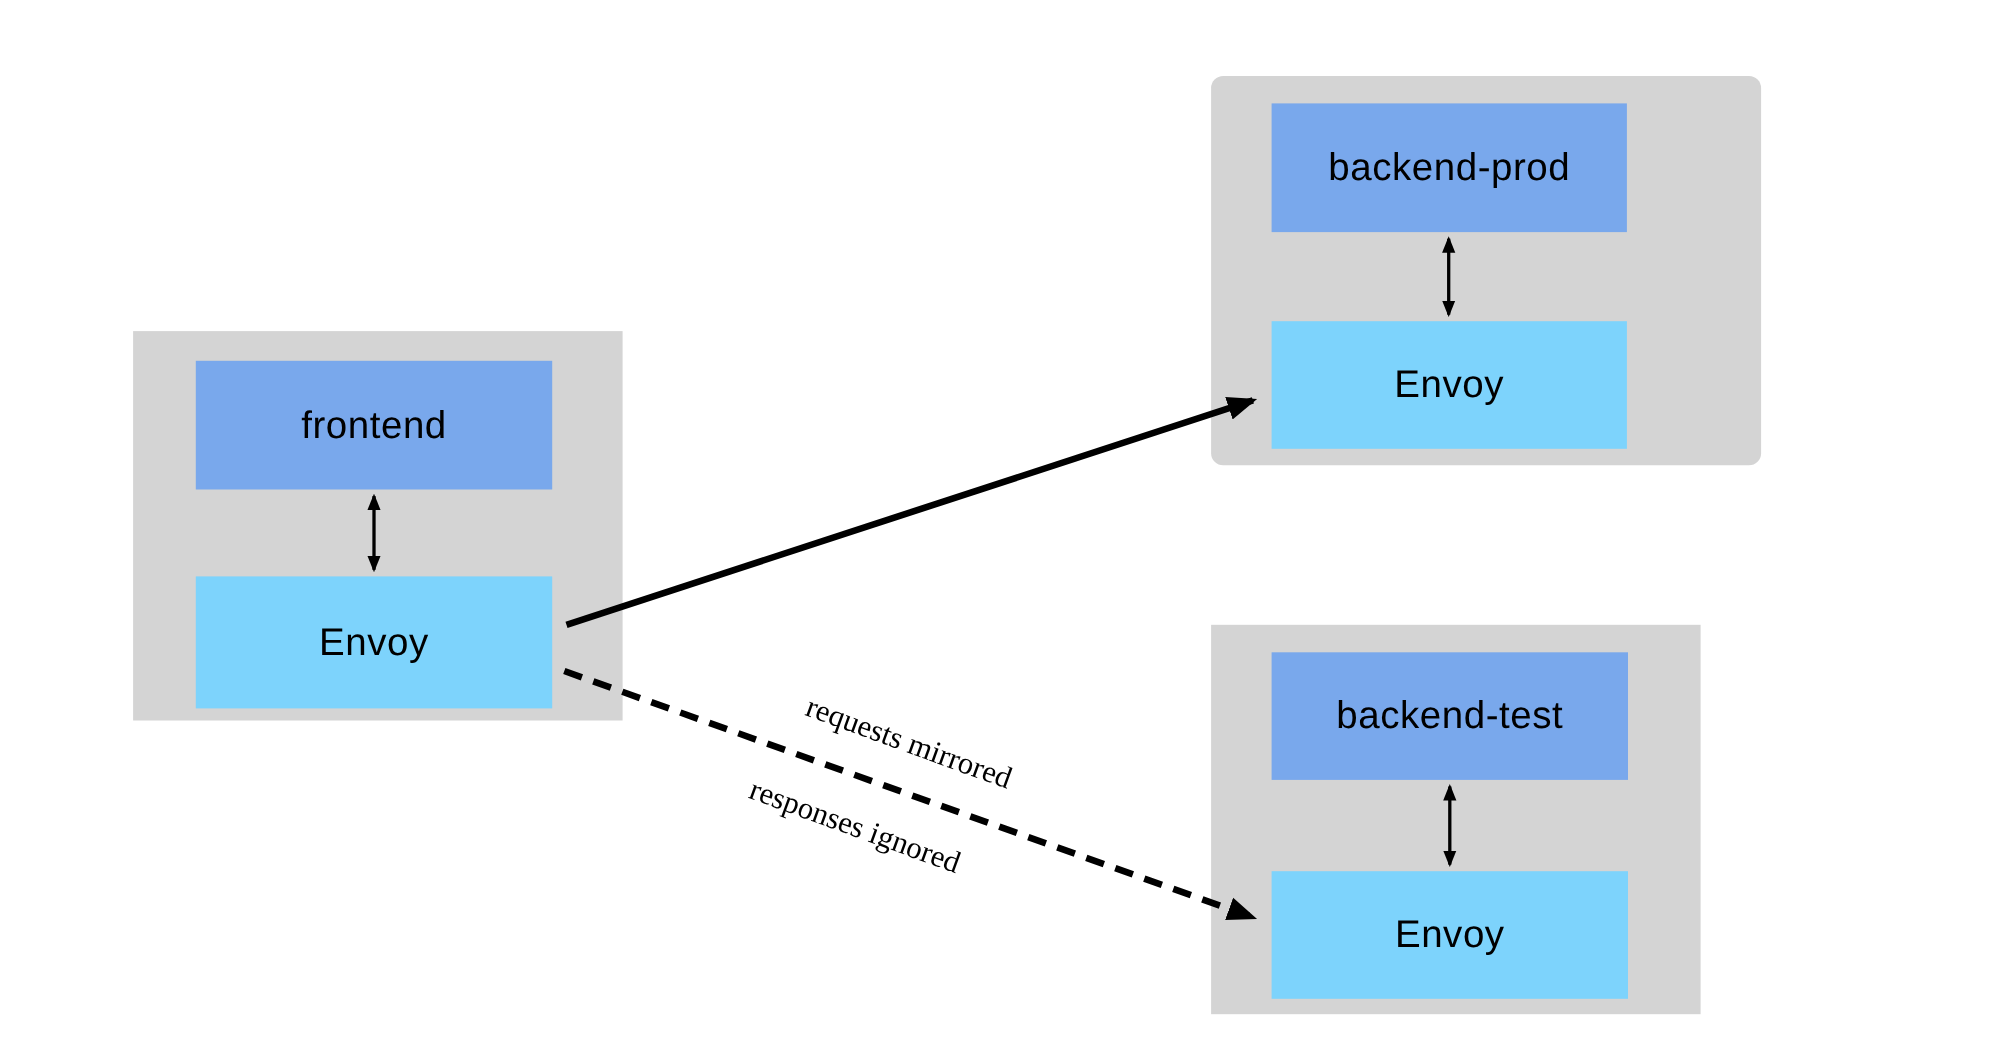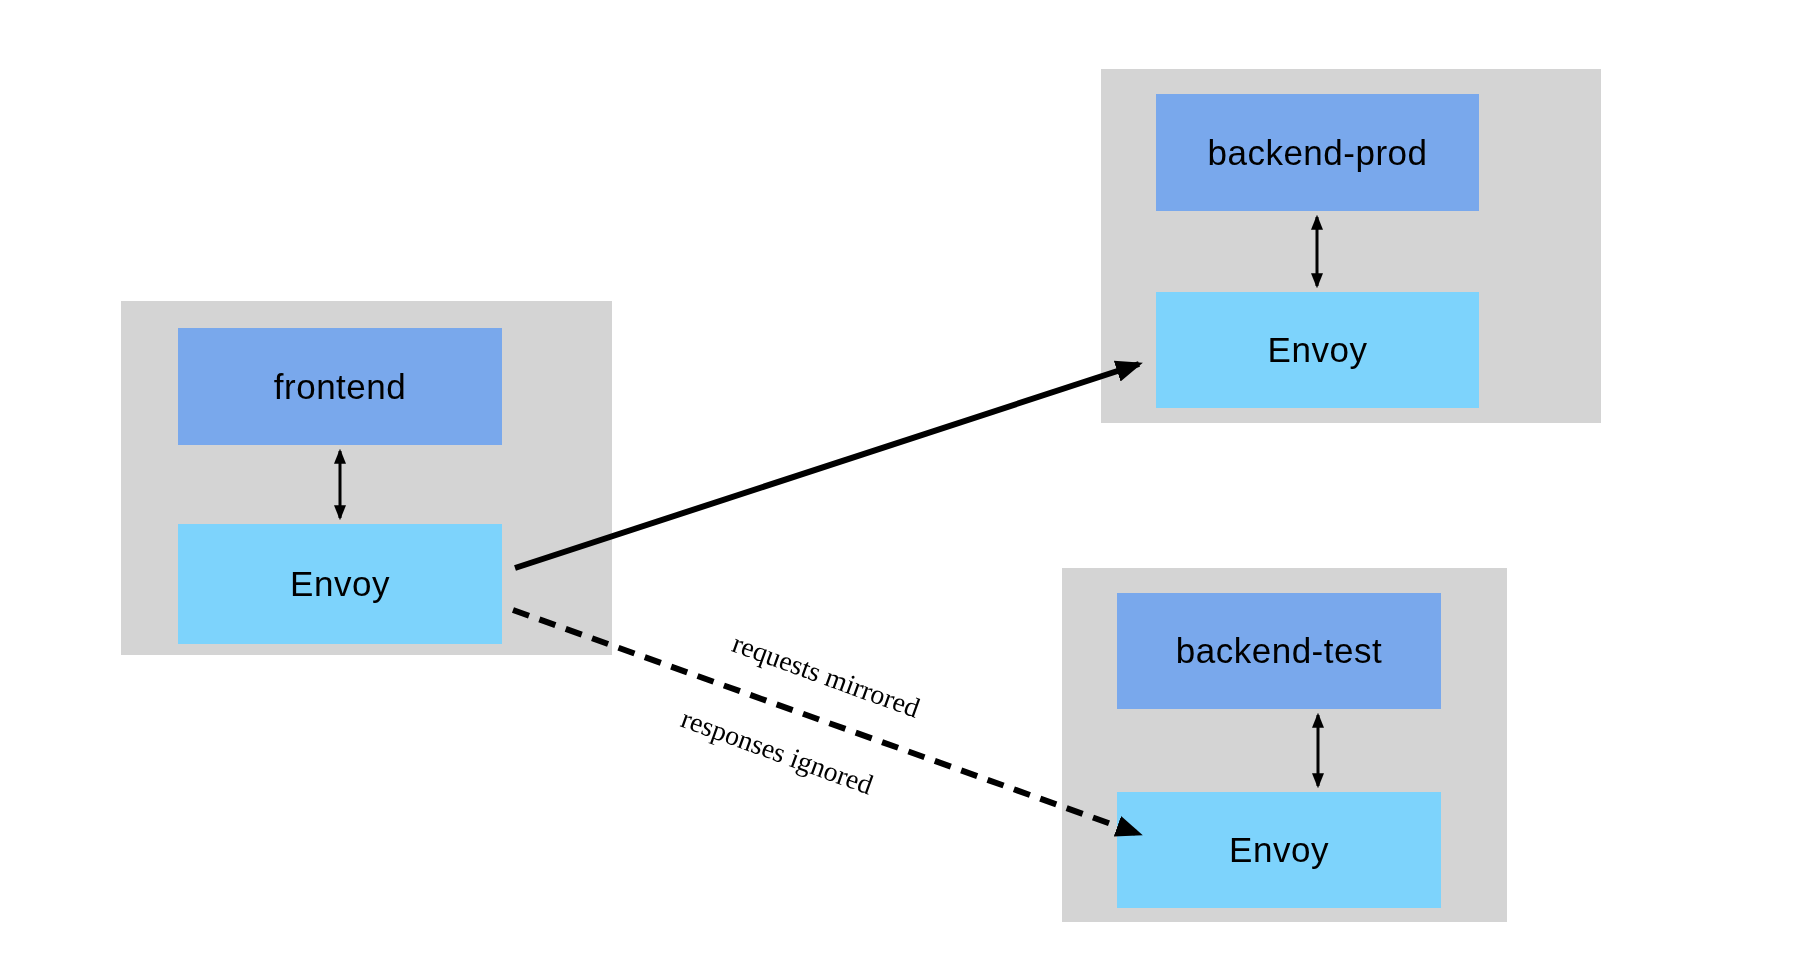--- a/index.html
+++ b/index.html
@@ -44,23 +44,23 @@
     font-family: "Liberation Serif", serif;
     font-size: 28px;
     color: #000000;
     white-space: nowrap;
     transform: translate(-50%, -50%) rotate(20deg);
   }
   #mirror-label-top    { left: 826px; top: 676px; }
   #mirror-label-bottom { left: 777px; top: 752px; }
 
   
-  #pod-frontend     { left: 121px;  top: 301px; width: 445px; height: 354px; padding-left: 46px; }
-  #pod-backend-prod { left: 1101px; top: 69px;  width: 500px; height: 354px; }
-  #pod-backend-test { left: 1062px; top: 568px; width: 445px; height: 354px; }
+  #pod-frontend     { left: 121px;  top: 301px; width: 445px; height: 354px; }
+  #pod-backend-prod { left: 1101px; top: 69px;  width: 500px; height: 354px; border-radius: 11px; }
+  #pod-backend-test { left: 1101px; top: 568px; width: 445px; height: 354px; }
 
   #frontend-app-box     { left: 57px; top: 27px;  width: 324px; height: 117px; }
   #frontend-envoy-box   { left: 57px; top: 223px; width: 324px; height: 120px; }
   #backend-prod-app-box   { left: 55px; top: 25px;  width: 323px; height: 117px; }
   #backend-prod-envoy-box { left: 55px; top: 223px; width: 323px; height: 116px; }
   #backend-test-app-box   { left: 55px; top: 25px;  width: 324px; height: 116px; }
   #backend-test-envoy-box { left: 55px; top: 224px; width: 324px; height: 116px; }
 </style>
 </head>
 <body>

